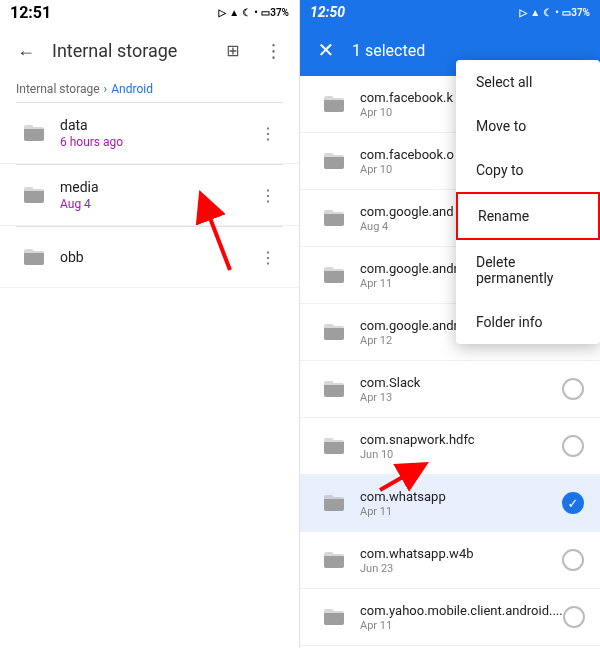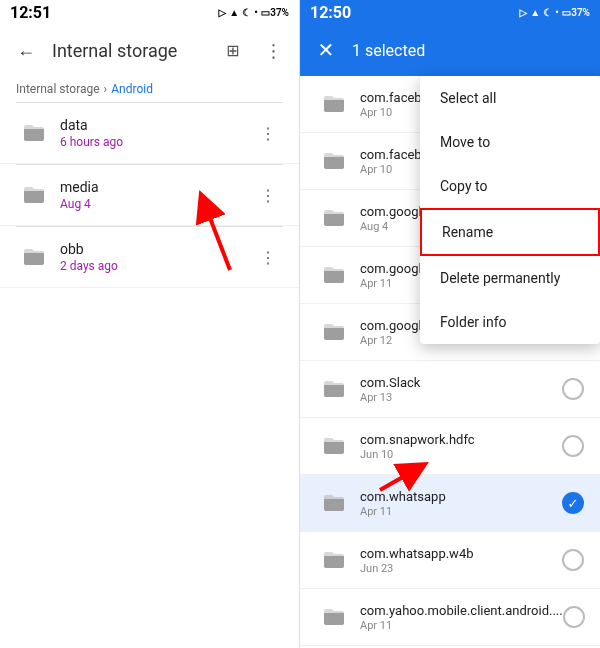--- a/index.html
+++ b/index.html
@@ -105,21 +105,21 @@
       height: 24px;
       background: #1a73e8;
       display: flex;
       align-items: center;
       justify-content: space-between;
       padding: 0 10px;
       font-size: 11px;
       color: #fff;
       font-weight: 600;
     }
-    .status-bar-right .time { font-size: 16px; font-weight: 700; }
+    .status-bar-right .time { font-size: 14px; font-weight: 700; font-style: italic; }
     .status-icons-right { display: flex; align-items: center; gap: 3px; font-size: 10px; }
 
     .toolbar-right {
       height: 52px;
       background: #1a73e8;
       display: flex;
       align-items: center;
       padding: 0 8px;
       gap: 8px;
     }
@@ -155,23 +155,23 @@
       width: 22px; height: 22px;
       background: #1a73e8;
       border-radius: 50%;
       display: flex; align-items: center; justify-content: center;
       color: #fff; font-size: 13px; flex-shrink: 0;
     }
 
     
     .dropdown-menu {
       position: absolute;
-      top: 76px;
+      top: 60px;
       right: 0;
-      width: 180px;
+      width: 144px;
       background: #fff;
       box-shadow: 0 4px 16px rgba(0,0,0,0.25);
       border-radius: 4px;
       z-index: 100;
       overflow: hidden;
     }
     .menu-item {
       padding: 14px 20px;
       font-size: 14px;
       color: #202124;
@@ -269,21 +269,20 @@
 
     <div class="file-item">
       <div class="file-icon">
         <svg class="folder-svg" viewBox="0 0 24 20" fill="none" xmlns="http://www.w3.org/2000/svg">
           <path d="M2 4C2 2.9 2.9 2 4 2H10L12 4H20C21.1 4 22 4.9 22 6V16C22 17.1 21.1 18 20 18H4C2.9 18 2 17.1 2 16V4Z" fill="#9e9e9e" opacity="0.4"></path>
           <path d="M2 6H22V16C22 17.1 21.1 18 20 18H4C2.9 18 2 17.1 2 16V6Z" fill="#9e9e9e"></path>
         </svg>
       </div>
       <div class="file-info">
         <div class="file-name">obb</div>
-        <div class="file-date">2 days ago</div>
       </div>
       <div class="file-menu">⋮</div>
     </div>
 
   </div>
 
   <svg class="overlay" viewBox="0 0 300 648" xmlns="http://www.w3.org/2000/svg">
     <defs>
       <marker id="arrowhead-left" markerWidth="8" markerHeight="8" refX="4" refY="4" orient="auto">
         <path d="M0,0 L0,8 L8,4 Z" fill="red"></path>

